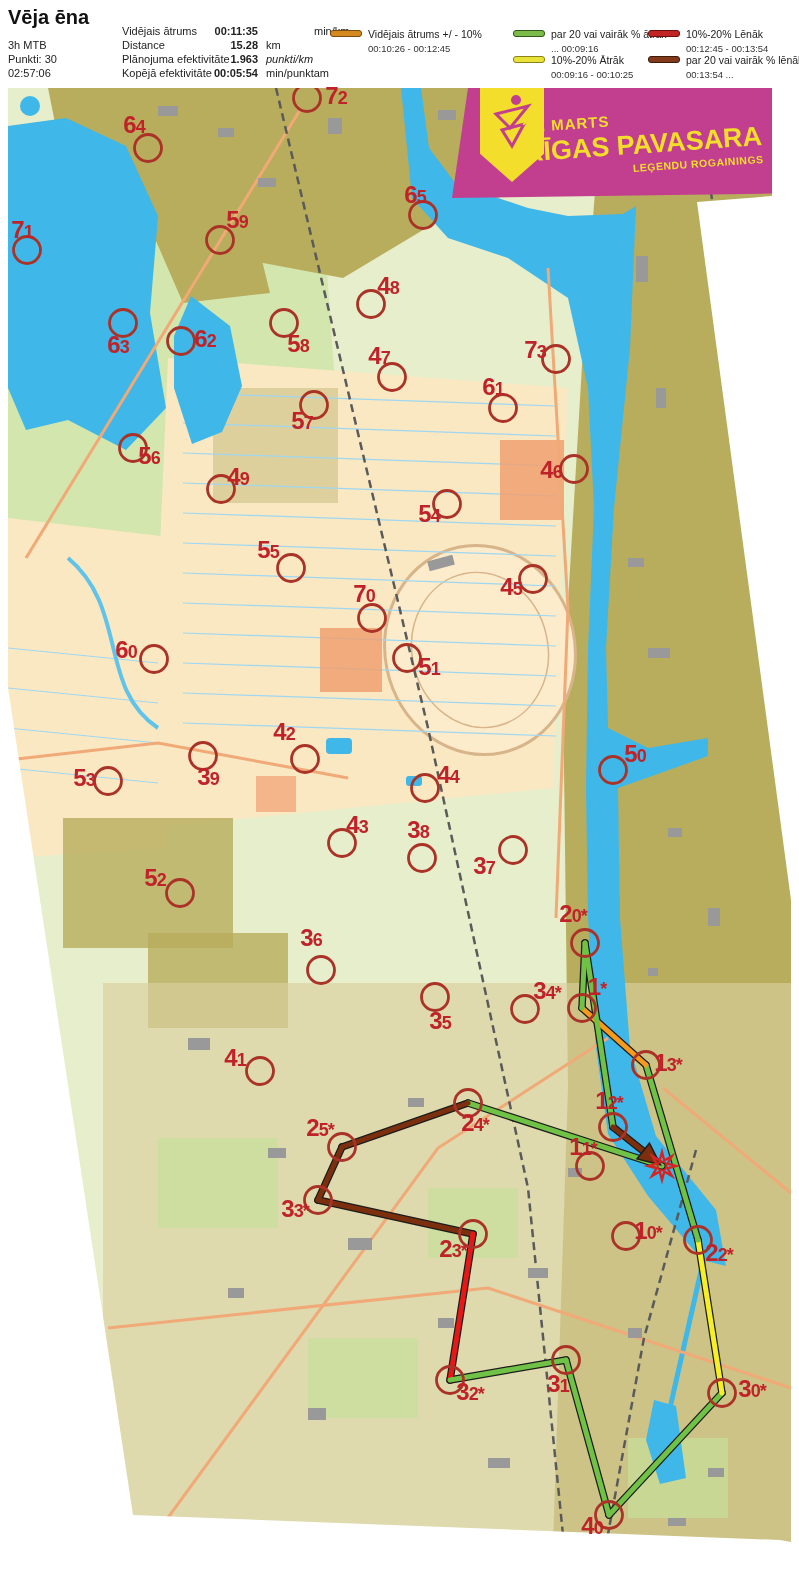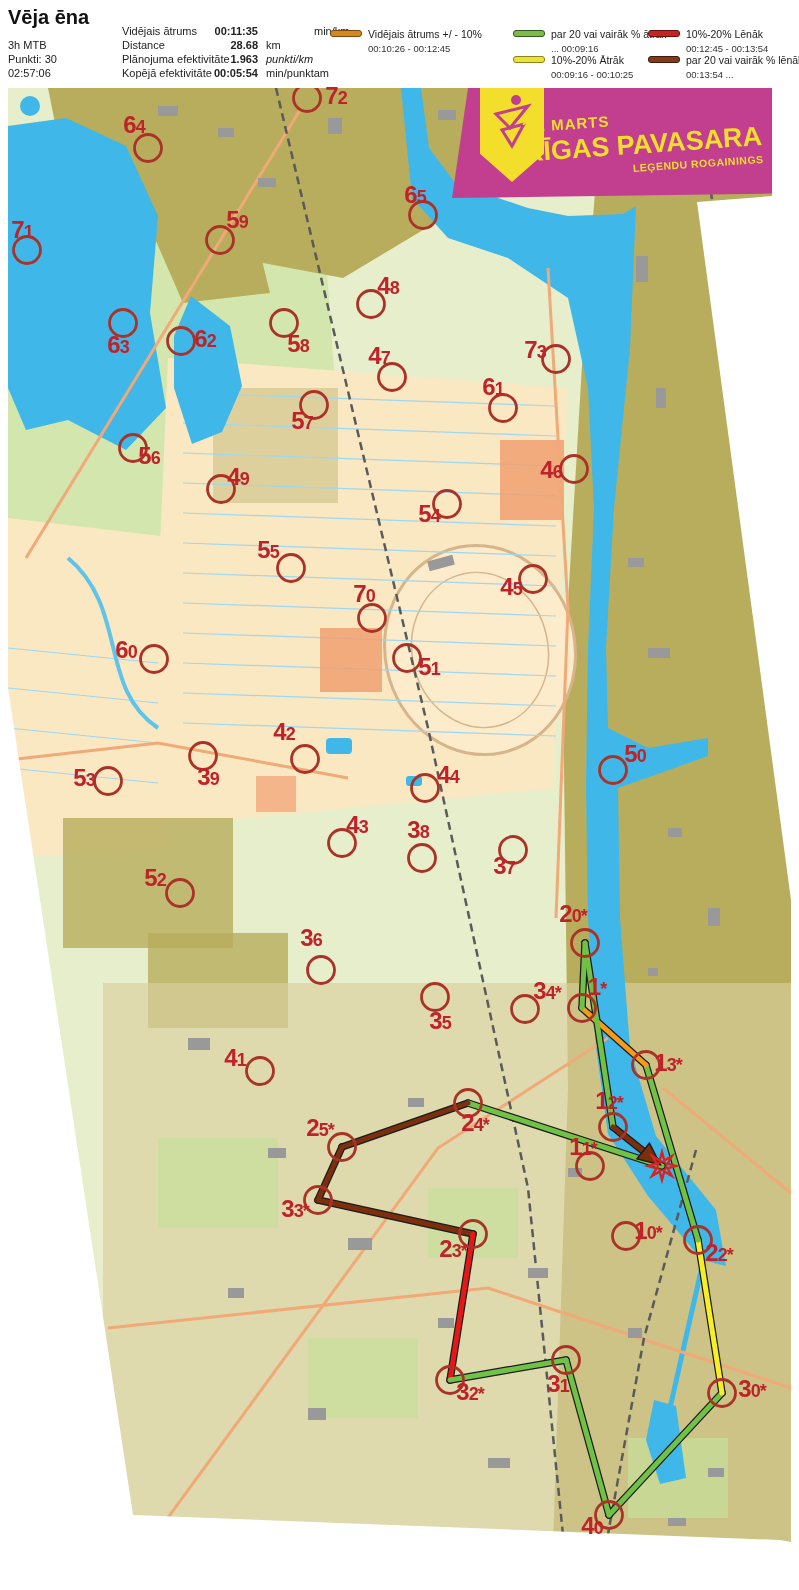--- a/index.html
+++ b/index.html
@@ -47,21 +47,21 @@
   <div class="info-line" style="left:8px;top:39px;">3h MTB</div>
   <div class="info-line" style="left:8px;top:53px;">Punkti: 30</div>
   <div class="info-line" style="left:8px;top:67px;">02:57:06</div>
 
   <div class="stat-label" style="top:25px;">Vidējais ātrums</div>
   <div class="stat-label" style="top:39px;">Distance</div>
   <div class="stat-label" style="top:53px;">Plānojuma efektivitāte</div>
   <div class="stat-label" style="top:67px;">Kopējā efektivitāte</div>
 
   <div class="stat-value" style="top:25px;">00:11:35</div>
-  <div class="stat-value" style="top:39px;">28.68</div>
+  <div class="stat-value" style="top:39px;">15.28</div>
   <div class="stat-value" style="top:53px;">1.963</div>
   <div class="stat-value" style="top:67px;">00:05:54</div>
 
   <div class="stat-unit" style="top:25px;padding-left:48px;">min/km</div>
   <div class="stat-unit" style="top:39px;">km</div>
   <div class="stat-unit" style="top:53px;font-style:italic;">punkti/km</div>
   <div class="stat-unit" style="top:67px;">min/punktam</div>
 
   <div class="legend-item" style="left:330px;top:24px;">
     <span class="legend-swatch" id="sw0" style="background: rgb(212, 137, 31); border-color: rgb(122, 74, 16);"></span><span class="legend-label">Vidējais ātrums +/ - 10%</span>
@@ -300,21 +300,21 @@
       <div class="ctl-label" style="left: 356px; top: 507px;"><span class="big">7</span><span class="small">0</span></div>
       <div class="ctl-label" style="left: 421px; top: 580px;"><span class="big">5</span><span class="small">1</span></div>
       <div class="ctl-label" style="left: 118px; top: 563px;"><span class="big">6</span><span class="small">0</span></div>
       <div class="ctl-label" style="left: 627px; top: 667px;"><span class="big">5</span><span class="small">0</span></div>
       <div class="ctl-label" style="left: 76px; top: 691px;"><span class="big">5</span><span class="small">3</span></div>
       <div class="ctl-label" style="left: 276px; top: 645px;"><span class="big">4</span><span class="small">2</span></div>
       <div class="ctl-label" style="left: 200px; top: 690px;"><span class="big">3</span><span class="small">9</span></div>
       <div class="ctl-label" style="left: 440px; top: 688px;"><span class="big">4</span><span class="small">4</span></div>
       <div class="ctl-label" style="left: 349px; top: 738px;"><span class="big">4</span><span class="small">3</span></div>
       <div class="ctl-label" style="left: 410px; top: 743px;"><span class="big">3</span><span class="small">8</span></div>
-      <div class="ctl-label" style="left: 496px; top: 779px; text-align: center;"><span class="big">3</span><span class="small">7</span></div>
+      <div class="ctl-label" style="left: 476px; top: 779px; text-align: center;"><span class="big">3</span><span class="small">7</span></div>
       <div class="ctl-label" style="left: 147px; top: 791px;"><span class="big">5</span><span class="small">2</span></div>
       <div class="ctl-label" style="left: 303px; top: 851px;"><span class="big">3</span><span class="small">6</span></div>
       <div class="ctl-label" style="left: 432px; top: 934px;"><span class="big">3</span><span class="small">5</span></div>
       <div class="ctl-label" style="left: 227px; top: 971px;"><span class="big">4</span><span class="small">1</span></div>
       <div class="ctl-label" style="left: 539px; top: 904px;"><span class="big">3</span><span class="small">4*</span></div>
       <div class="ctl-label" style="left: 565px; top: 827px;"><span class="big">2</span><span class="small">0*</span></div>
       <div class="ctl-label" style="left: 589px; top: 900px;"><span class="big">1</span><span class="small">*</span></div>
       <div class="ctl-label" style="left: 660px; top: 976px;"><span class="big">1</span><span class="small">3*</span></div>
       <div class="ctl-label" style="left: 601px; top: 1014px;"><span class="big">1</span><span class="small">2*</span></div>
       <div class="ctl-label" style="left: 575px; top: 1060px;"><span class="big">1</span><span class="small">1*</span></div>

